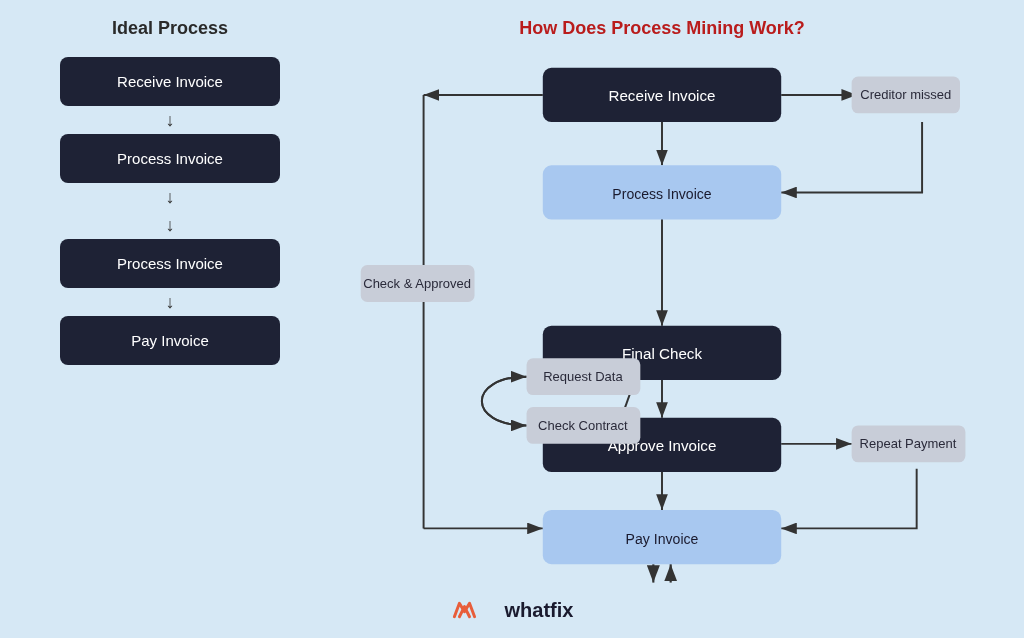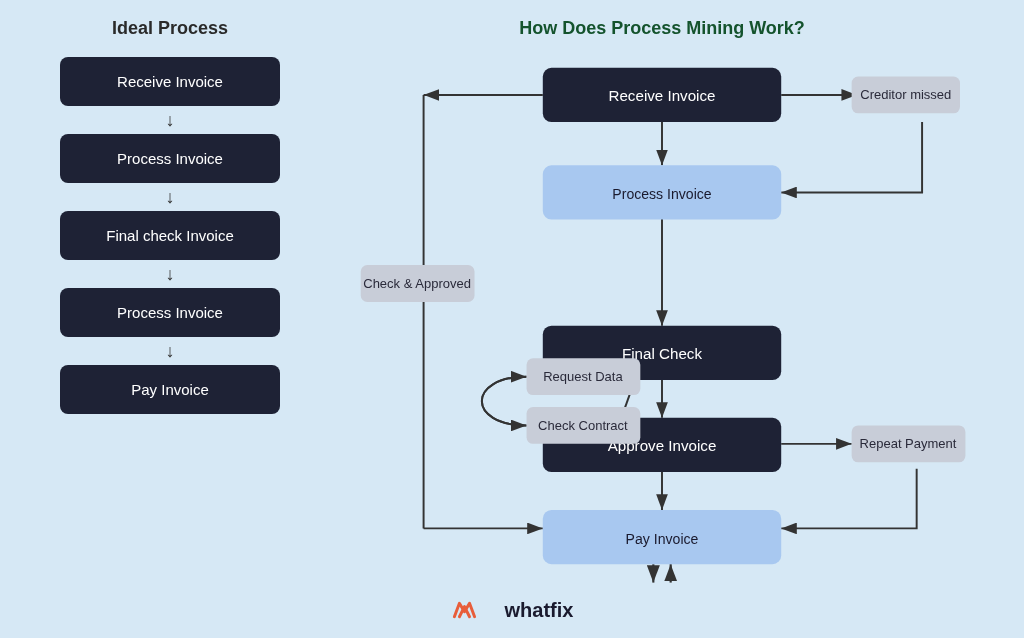--- a/index.html
+++ b/index.html
@@ -73,21 +73,21 @@
     .right-panel {
       flex: 1;
       display: flex;
       flex-direction: column;
       padding-top: 10px;
     }
 
     .right-title {
       font-size: 18px;
       font-weight: 600;
-      color: #14532d;
+      color: #b91c1c;
       margin-bottom: 18px;
       text-align: center;
     }
 
     .diagram-area {
       position: relative;
       width: 100%;
       flex: 1;
     }
 
@@ -170,23 +170,20 @@
     <div class="panel-title">Ideal Process</div>
     <div class="flow-boxes">
       <div class="dark-box">
         <span>Receive Invoice</span>
       </div>
       <div class="arrow-down">↓</div>
       <div class="dark-box">
         <span>Process Invoice</span>
       </div>
       <div class="arrow-down">↓</div>
-      <div class="dark-box">
-        <span>Final check Invoice</span>
-      </div>
       <div class="arrow-down">↓</div>
       <div class="dark-box">
         <span>Process Invoice</span>
       </div>
       <div class="arrow-down">↓</div>
       <div class="dark-box">
         <span>Pay Invoice</span>
       </div>
     </div>
   </div>

